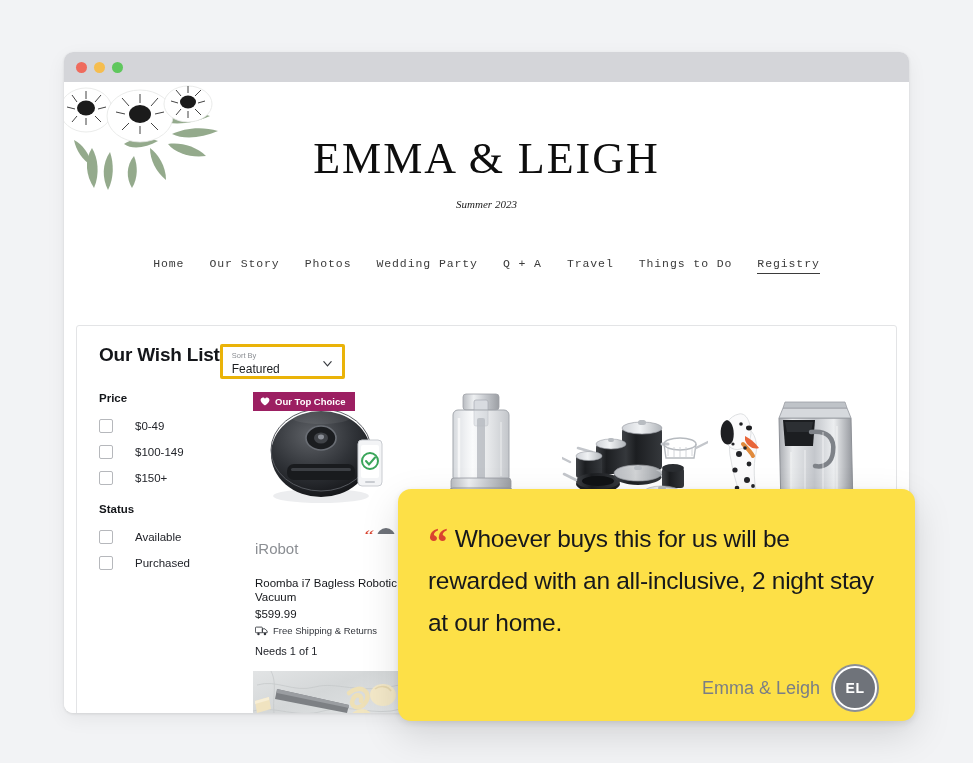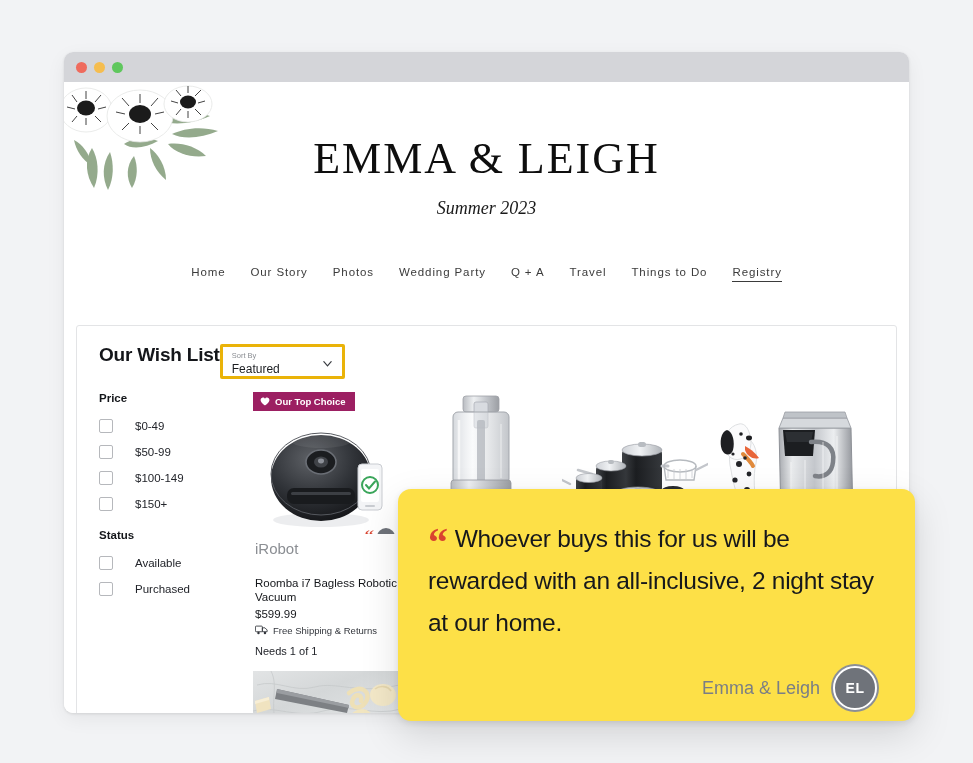--- a/index.html
+++ b/index.html
@@ -62,32 +62,32 @@
     letter-spacing: 2px;
     color: #0e0e0e;
     font-weight: 400;
     line-height: 1;
   }
   .site-subtitle {
     text-align: center;
     margin-top: 17px;
     font-family: "Liberation Serif", serif;
     font-style: italic;
-    font-size: 18px;
+    font-size: 11px;
     color: #1a1a1a;
   }
 
   .site-nav {
     margin-top: 47px;
     display: flex;
     justify-content: center;
     gap: 25px;
   }
   .nav-item {
-    font-family: Liberation Sans, sans-serif;
+    font-family: Liberation Mono, monospace;
     font-size: 11.5px;
     letter-spacing: 0.9px;
     color: #3b3b3b;
     padding-bottom: 3px;
     cursor: pointer;
     white-space: nowrap;
   }
   .nav-item.active {
     border-bottom: 1px solid #3b3b3b;
   }
@@ -180,21 +180,21 @@
   .product {
     width: 148px;
     margin-right: 6px;
     position: relative;
   }
   .prod-img {
     height: 142px;
     position: relative;
     background: #fff;
     display: flex;
-    align-items: flex-end;
+    align-items: flex-start;
     justify-content: center;
     overflow: hidden;
   }
   .prod-img svg { display: block; }
 
   .top-choice {
     position: absolute;
     left: 0; top: 0;
     background: #9c1f62;
     color: #fff;
@@ -247,21 +247,21 @@
   .prod-price {
     font-size: 11.5px;
     font-weight: 400;
     color: #14161a;
     margin-bottom: 5px;
   }
   .prod-ship {
     font-size: 9.5px;
     color: #33363c;
     display: flex;
-    align-items: flex-start;
+    align-items: flex-end;
     gap: 5px;
     margin-bottom: 9px;
   }
   .prod-needs { font-size: 11px; color: #22242a; }
 
   
   .row2 { width: 100%; display: flex; padding-left: 0; margin-top: 14px; }
 
   
   .quote-card {
@@ -388,24 +388,20 @@
       </div>
 
       <div class="panel-cols">
 
         <aside class="filters">
           <div class="filter-head">Price</div>
 
           <label class="filter-row">
             <span class="cbox"></span>
             <span class="filter-label">$0-49</span>
-          </label>
-          <label class="filter-row">
-            <span class="cbox"></span>
-            <span class="filter-label">$50-99</span>
           </label>
           <label class="filter-row">
             <span class="cbox"></span>
             <span class="filter-label">$100-149</span>
           </label>
           <label class="filter-row">
             <span class="cbox"></span>
             <span class="filter-label">$150+</span>
           </label>
 

